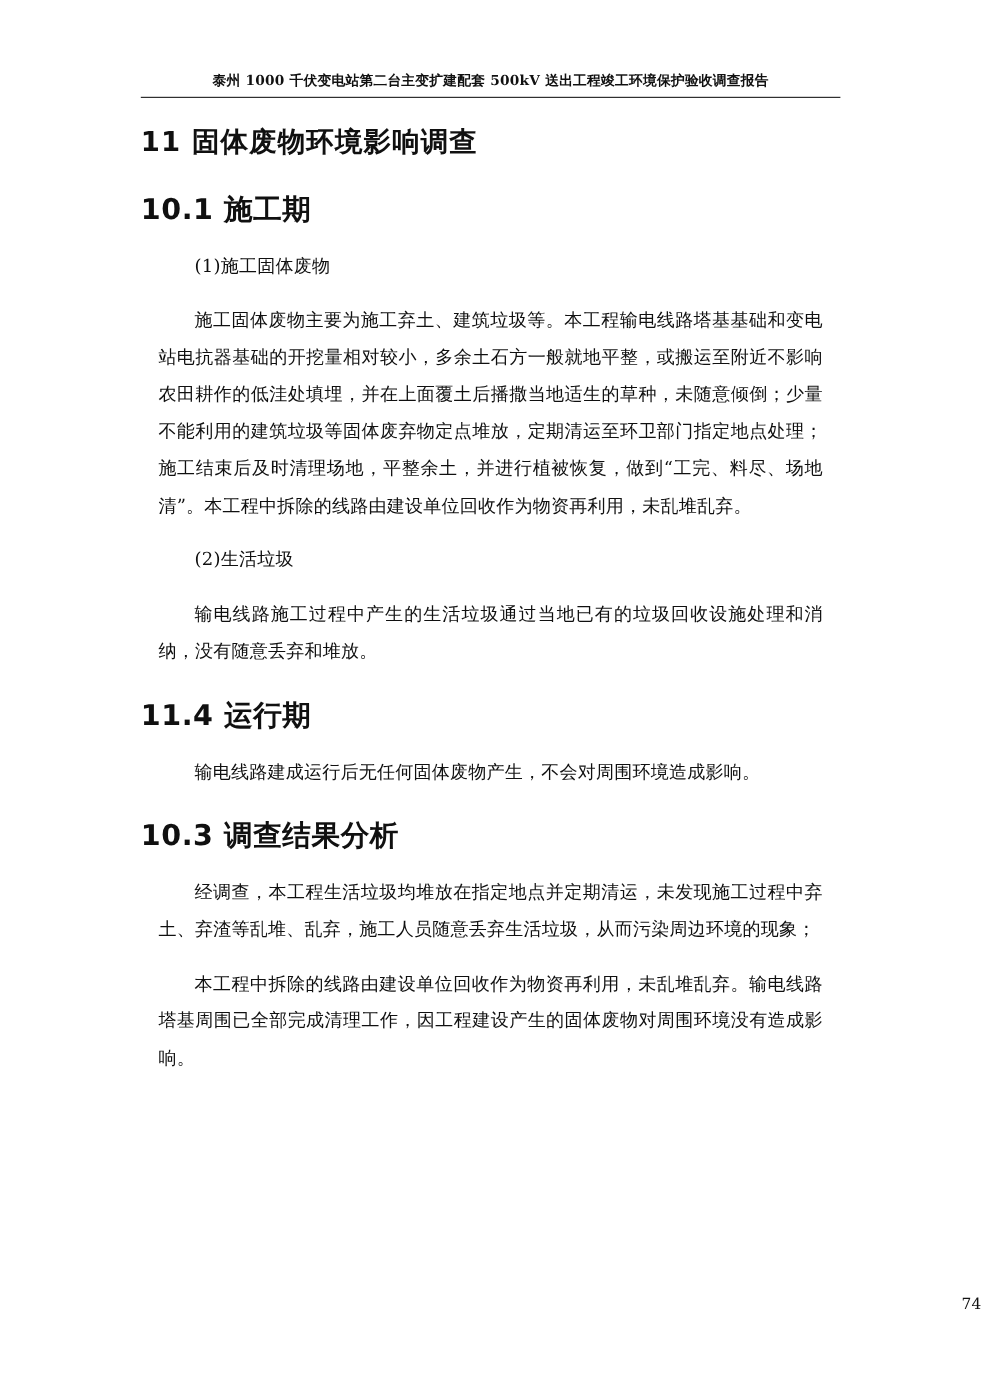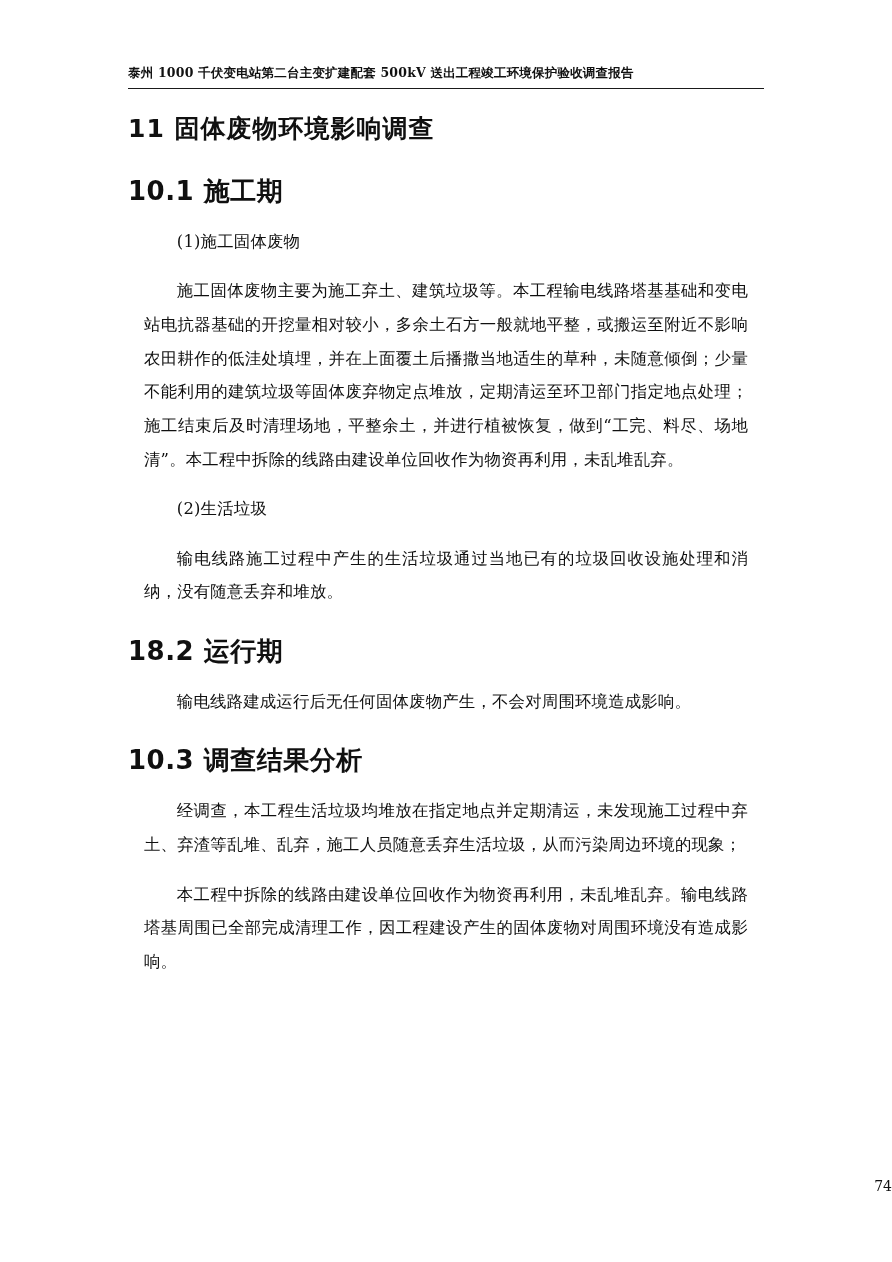--- a/index.html
+++ b/index.html
@@ -18,21 +18,21 @@
     color: #101010;
     overflow: hidden;
   }
   .content {
     position: absolute;
     left: 128px;
     right: 128px;
     top: 64px;
   }
   .running-head {
-    text-align: left;
+    text-align: center;
     font-family: "DejaVu Serif", "Liberation Serif", serif;
     font-weight: bold;
     font-size: 12.5px;
     letter-spacing: 0.2px;
     line-height: 1.4;
     padding-bottom: 6px;
     color: #111;
   }
   .head-rule {
     border-bottom: 1.4px solid #1a1a1a;
@@ -84,21 +84,21 @@
     <div class="head-rule"></div>
 
     <h1 class="chapter">11 固体废物环境影响调查</h1>
 
     <h2 class="section">10.1 施工期</h2>
     <p class="para">(1)施工固体废物</p>
     <p class="para">施工固体废物主要为施工弃土、建筑垃圾等。本工程输电线路塔基基础和变电站电抗器基础的开挖量相对较小，多余土石方一般就地平整，或搬运至附近不影响农田耕作的低洼处填埋，并在上面覆土后播撒当地适生的草种，未随意倾倒；少量不能利用的建筑垃圾等固体废弃物定点堆放，定期清运至环卫部门指定地点处理；施工结束后及时清理场地，平整余土，并进行植被恢复，做到“工完、料尽、场地清”。本工程中拆除的线路由建设单位回收作为物资再利用，未乱堆乱弃。</p>
     <p class="para">(2)生活垃圾</p>
     <p class="para">输电线路施工过程中产生的生活垃圾通过当地已有的垃圾回收设施处理和消纳，没有随意丢弃和堆放。</p>
 
-    <h2 class="section">18.2 运行期</h2>
+    <h2 class="section">11.4 运行期</h2>
     <p class="para">输电线路建成运行后无任何固体废物产生，不会对周围环境造成影响。</p>
 
     <h2 class="section">10.3 调查结果分析</h2>
     <p class="para">经调查，本工程生活垃圾均堆放在指定地点并定期清运，未发现施工过程中弃土、弃渣等乱堆、乱弃，施工人员随意丢弃生活垃圾，从而污染周边环境的现象；</p>
     <p class="para">本工程中拆除的线路由建设单位回收作为物资再利用，未乱堆乱弃。输电线路塔基周围已全部完成清理工作，因工程建设产生的固体废物对周围环境没有造成影响。</p>
 
   </div>
 
   <div class="footer-num">74</div>
 </div>

